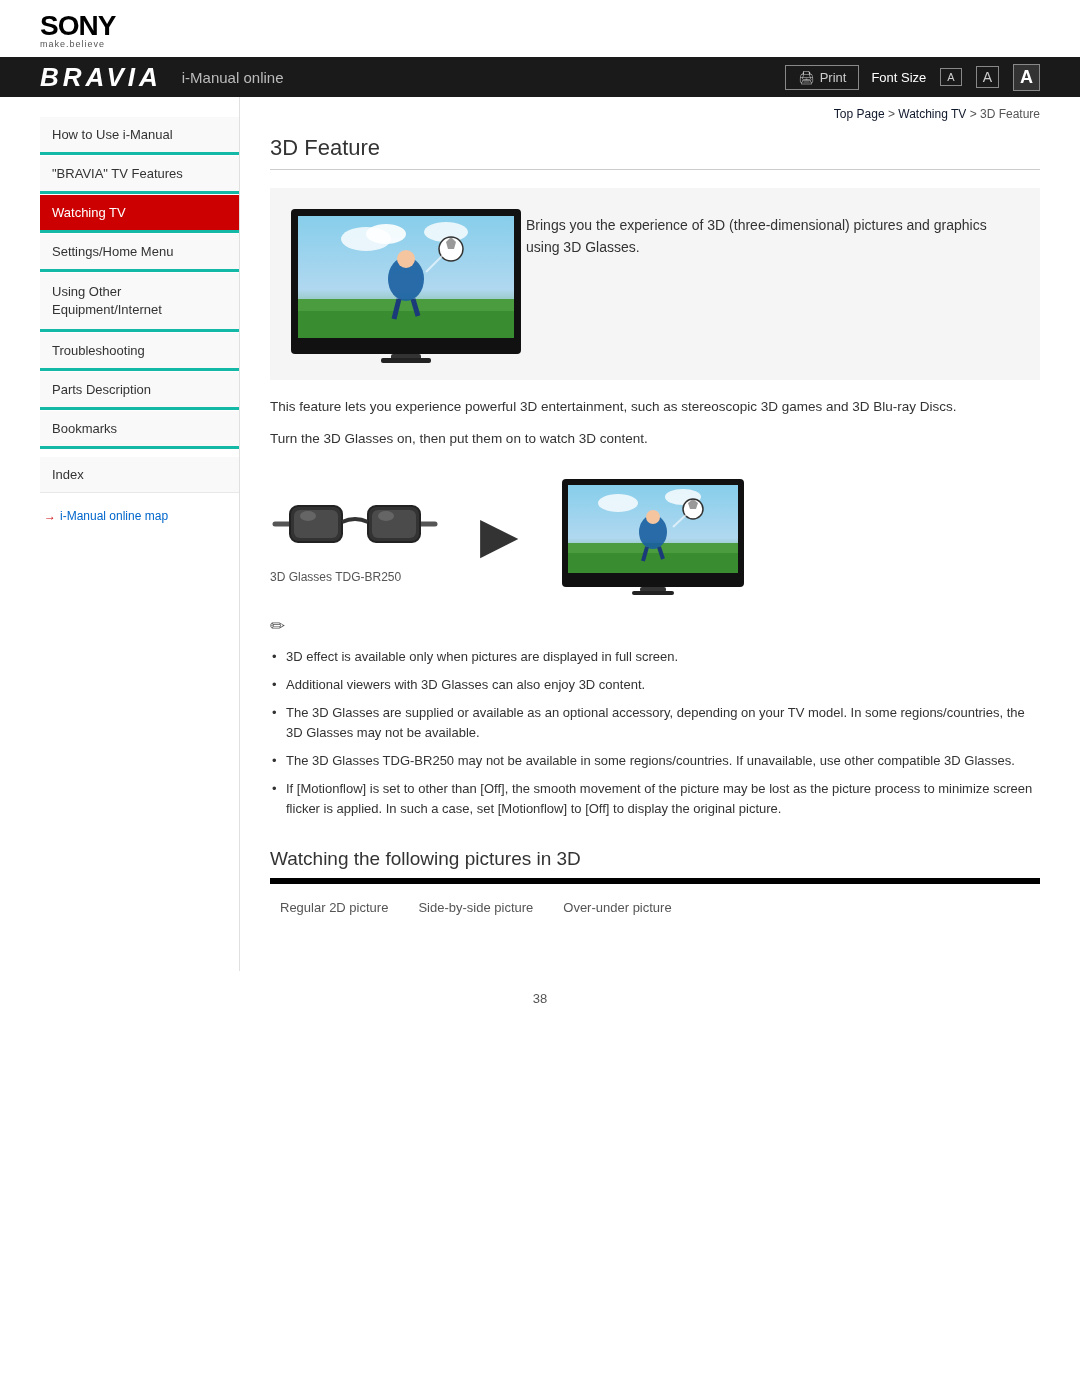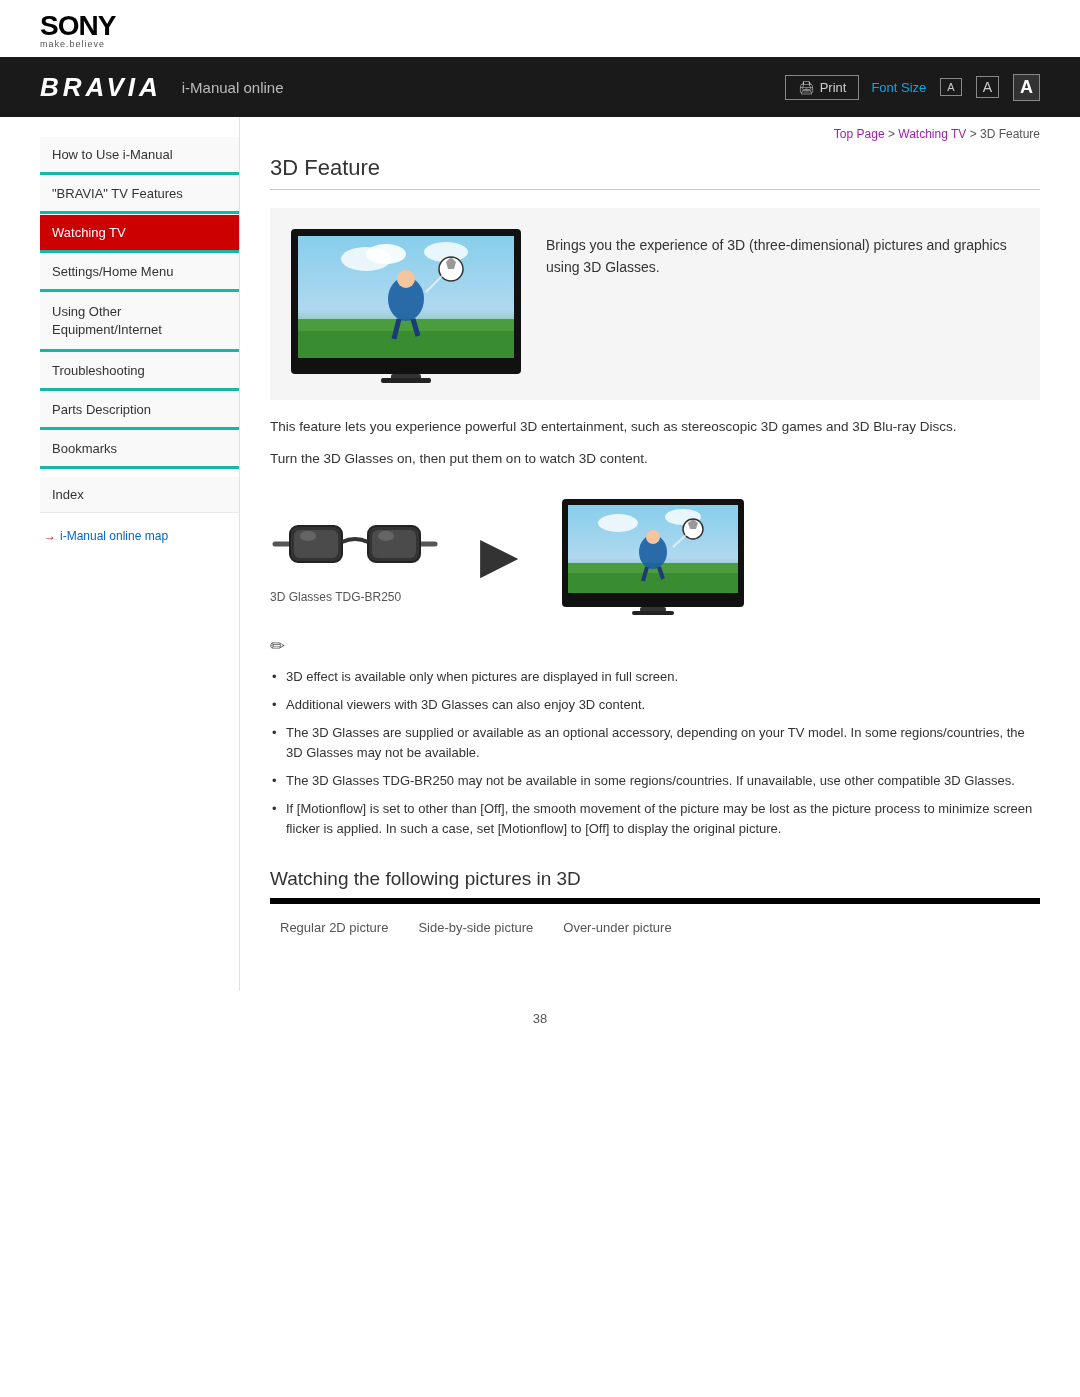--- a/index.html
+++ b/index.html
@@ -35,21 +35,21 @@
       letter-spacing: 1px;
     }
 
     
     .bravia-bar {
       background: #1a1a1a;
       display: flex;
       align-items: center;
       justify-content: space-between;
       padding: 0 40px;
-      height: 60px;
+      height: 40px;
     }
     .bravia-left {
       display: flex;
       align-items: center;
       gap: 20px;
     }
     .bravia-logo {
       color: #fff;
       font-size: 26px;
       font-weight: 900;
@@ -70,21 +70,21 @@
       background: transparent;
       color: #ccc;
       padding: 4px 12px;
       font-size: 13px;
       cursor: pointer;
       display: flex;
       align-items: center;
       gap: 5px;
     }
     .font-size-label {
-      color: #0ea5e9;
+      color: #ffffff;
       font-size: 13px;
     }
     .font-btn {
       background: transparent;
       border: 1px solid #888;
       color: #ccc;
       cursor: pointer;
       padding: 2px 6px;
       margin-left: 2px;
     }
@@ -159,39 +159,38 @@
     .breadcrumb {
       padding: 10px 0 6px 0;
       font-size: 12px;
       color: #0066cc;
       text-align: right;
     }
     .breadcrumb span {
       color: #555;
     }
     .breadcrumb a {
-      color: #a21caf;
+      color: #0f172a;
       text-decoration: none;
       cursor: pointer;
     }
 
     
     .page-title {
       font-size: 22px;
       font-weight: normal;
       color: #333;
       margin: 8px 0 4px 0;
       padding-bottom: 8px;
       border-bottom: 1px solid #ccc;
     }
 
     
     .feature-intro {
       display: flex;
-      gap: 20px;
       margin: 18px 0 16px 0;
       background: #f5f5f5;
       padding: 16px;
       align-items: flex-start;
     }
     .tv-image-main {
       width: 240px;
       height: 160px;
       flex-shrink: 0;
     }

